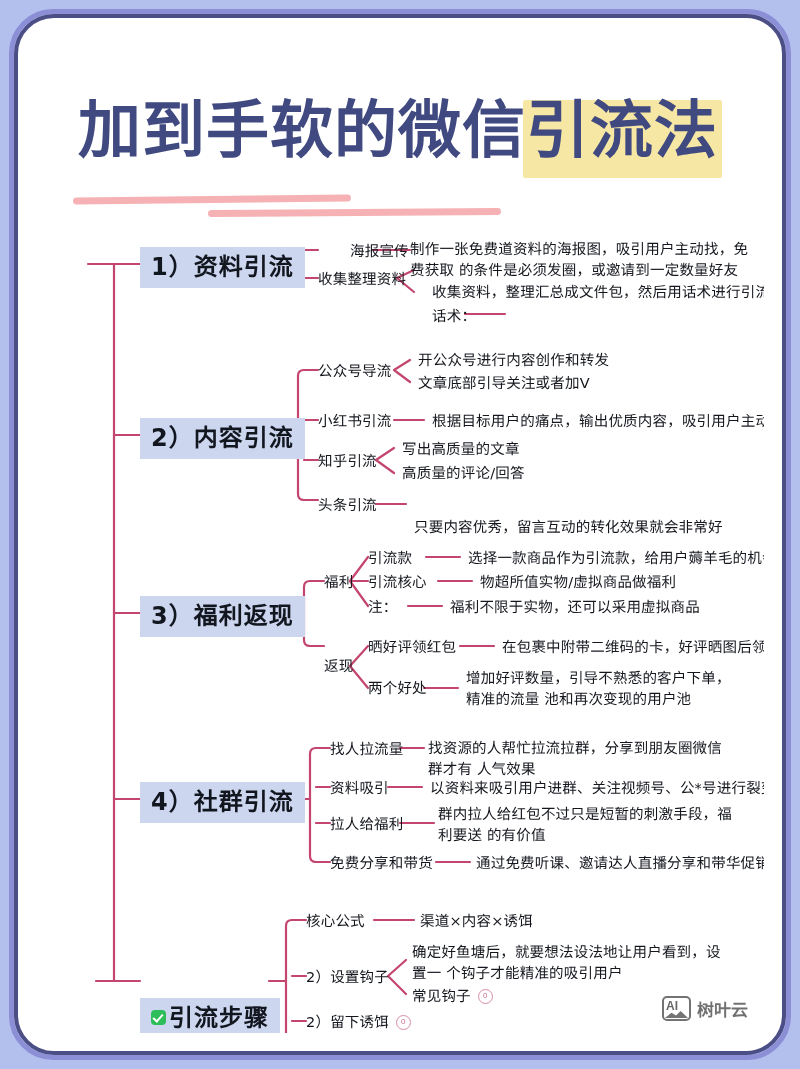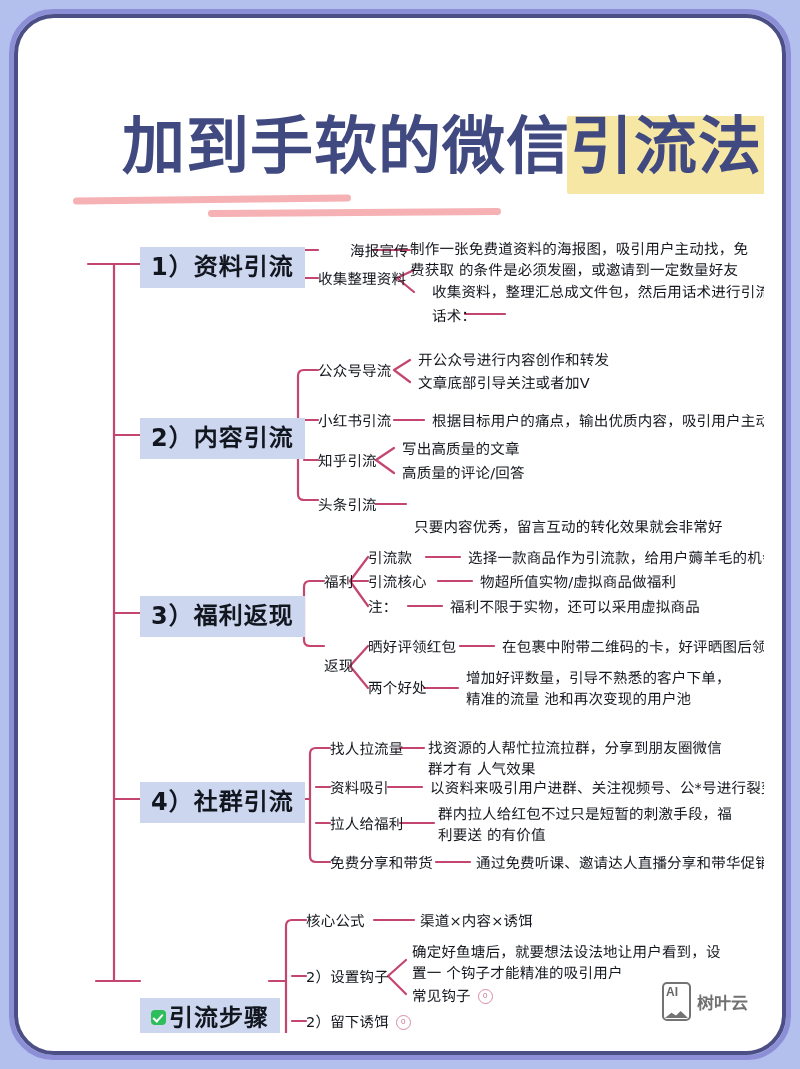--- a/index.html
+++ b/index.html
@@ -31,29 +31,28 @@
     position:absolute;left:18px;top:18px;right:18px;bottom:18px;
     border-radius:36px;background:#fff;overflow:hidden;
     box-sizing:border-box;
   }
 
   
   .title-wrap{
     position:absolute;left:22px;top:52px;width:740px;height:120px;
   }
   .title{
-    position:absolute;left:20px;top:16px;
+    position:absolute;left:20px;top:0;
     font-family:"DejaVu Sans","Liberation Sans",sans-serif;
     font-weight:bold;
     font-size:63px;
     line-height:86px;
     letter-spacing:1px;
     color:#414a80;
     white-space:nowrap;
-    margin-left:44px;
   }
   .title .hl{
     position:relative;
     display:inline-block;
     z-index:1;
   }
   .title .hl::before{
     content:"";
     position:absolute;left:-3px;right:-4px;top:12px;bottom:-4px;
     background:#f7e7a4;
@@ -126,21 +125,21 @@
     position:relative;top:-1px;
   }
 
   
   .watermark{
     position:absolute;right:16px;bottom:12px;
     display:flex;align-items:center;gap:6px;
     opacity:.72;
   }
   .wm-icon{
-    width:29px;height:39px;border:2.5px solid #3d3d3d;border-radius:5px;
+    width:29px;height:25px;border:2.5px solid #3d3d3d;border-radius:5px;
     position:relative;background:#fff;box-sizing:border-box;
   }
   .wm-icon .ai{
     position:absolute;left:2px;top:2px;
     font-size:12px;font-weight:bold;color:#2b2b2b;
     font-family:"Liberation Sans",sans-serif;line-height:12px;
   }
   .wm-icon .hill{
     position:absolute;left:1px;right:1px;bottom:1px;height:9px;
     background:#3d3d3d;

